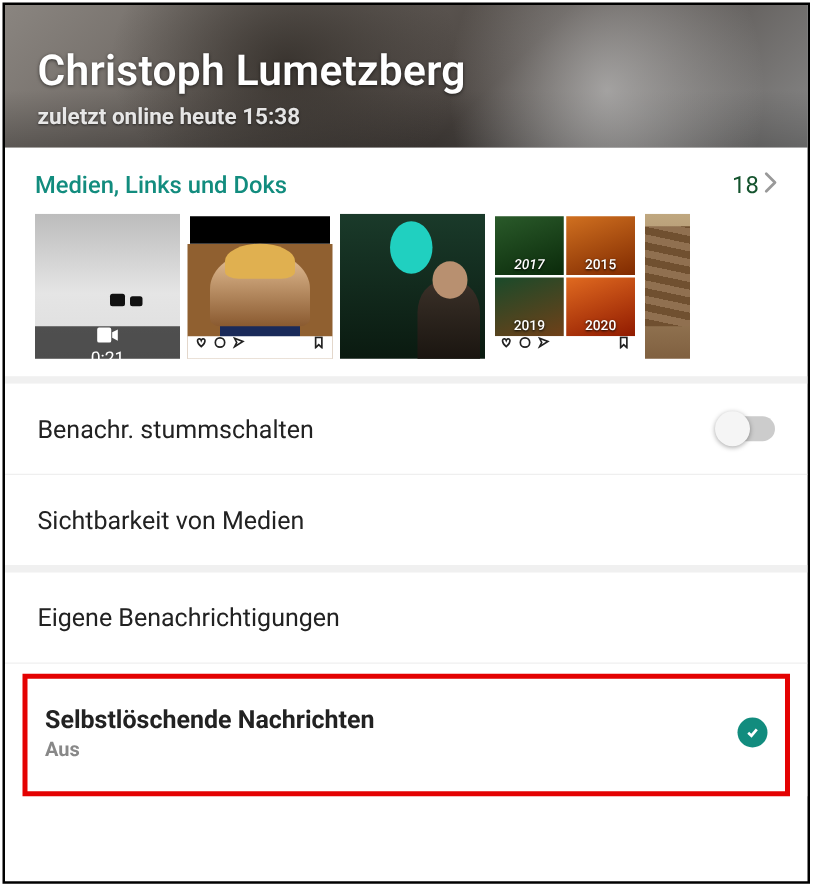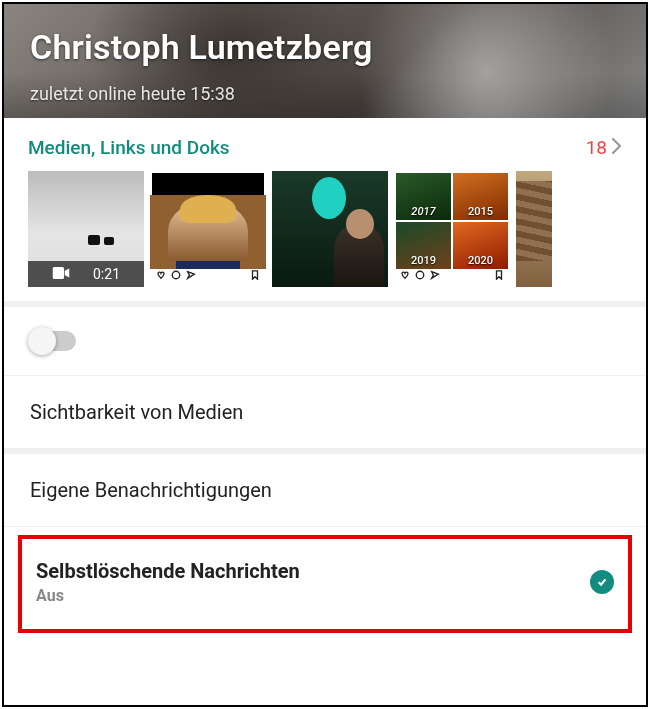--- a/index.html
+++ b/index.html
@@ -45,21 +45,22 @@
       position: relative;
       z-index: 2;
       letter-spacing: 0.2px;
     }
     .header-status {
       font-size: 18px;
       color: rgba(255,255,255,0.88);
       text-shadow: 0 1px 2px rgba(0,0,0,0.6);
       position: relative;
       z-index: 2;
-      margin-top: 16px;
+      margin-top: 6px;
+      font-weight: bold;
     }
 
     .media-section {
       padding: 14px 0 4px 0;
       border-bottom: 6px solid #f0f0f0;
       background: #fff;
     }
     .media-header {
       display: flex;
       justify-content: space-between;
@@ -72,21 +73,21 @@
       color: #128C7E;
       font-size: 19px;
       font-weight: 500;
     }
     .media-count-wrap {
       display: flex;
       align-items: center;
       gap: 4px;
       color: #888;
     }
-    .media-count { font-size: 19px; color: #ef4444; }
+    .media-count { font-size: 19px; color: #14532d; }
     .chevron svg { width: 11px; height: 18px; }
 
     .thumbs {
       display: flex;
       gap: 6px;
       padding: 0 0 10px 24px;
       overflow: hidden;
     }
     .thumb {
       width: 116px;
@@ -120,21 +121,21 @@
     .t1 { background: linear-gradient(#bcbcbc, #e5e5e5 55%, #ddd); }
     .t1::before, .t1::after {
       content: ""; position: absolute; background: #111; border-radius: 2px;
     }
     .t1::before { width: 12px; height: 10px; top: 64px; left: 60px; }
     .t1::after  { width: 10px; height: 8px;  top: 66px; left: 76px; }
     .t1 .v-overlay {
       position: absolute; bottom: 0; left: 0; right: 0;
       height: 26px; background: rgba(0,0,0,0.65);
       display: flex; align-items: center; justify-content: space-between;
-      padding: 0 24px; color: #fff; font-size: 14px;
+      padding: 0 24px; color: #fff; font-size: 14px; flex-direction: column;
     }
     .t1 .cam-icon svg { width: 18px; height: 14px; fill: #fff; }
 
     
     .t2 { background: linear-gradient(#fff 0 24px, #906030 24px 100%); }
     .t2 .blk { position:absolute; top:2px; left:2px; right:2px; height:22px; background:#000; color:#fff; font-size:5px; padding:2px; overflow:hidden; }
     .t2 .body { position:absolute; top:30px; left:18px; width:80px; height:60px; background:linear-gradient(#e8c49a,#8a5a30); border-radius:50% 50% 10% 10%; }
     .t2 .hair { position:absolute; top:24px; left:30px; width:56px; height:28px; background:#e0b050; border-radius:50% 50% 20% 20%; }
     .t2 .suit { position:absolute; top:58px; left:26px; width:64px; height:46px; background:#1a2a5a; border-radius:10px 10px 0 0; }
 
@@ -278,20 +279,21 @@
                 <path d="M3 1 H9 V11 L6 8 L3 11 Z"></path>
               </svg></span>
         </div>
       </div>
       <div class="thumb t5"></div>
     </div>
   </div>
 
   <div class="settings">
     <div class="row">
+      <span>Benachr. stummschalten</span>
       <span class="toggle"></span>
     </div>
     <div class="row last-before-gap">
       <span>Sichtbarkeit von Medien</span>
     </div>
     <div class="row">
       <span>Eigene Benachrichtigungen</span>
     </div>
 
     <div class="highlight-box">

